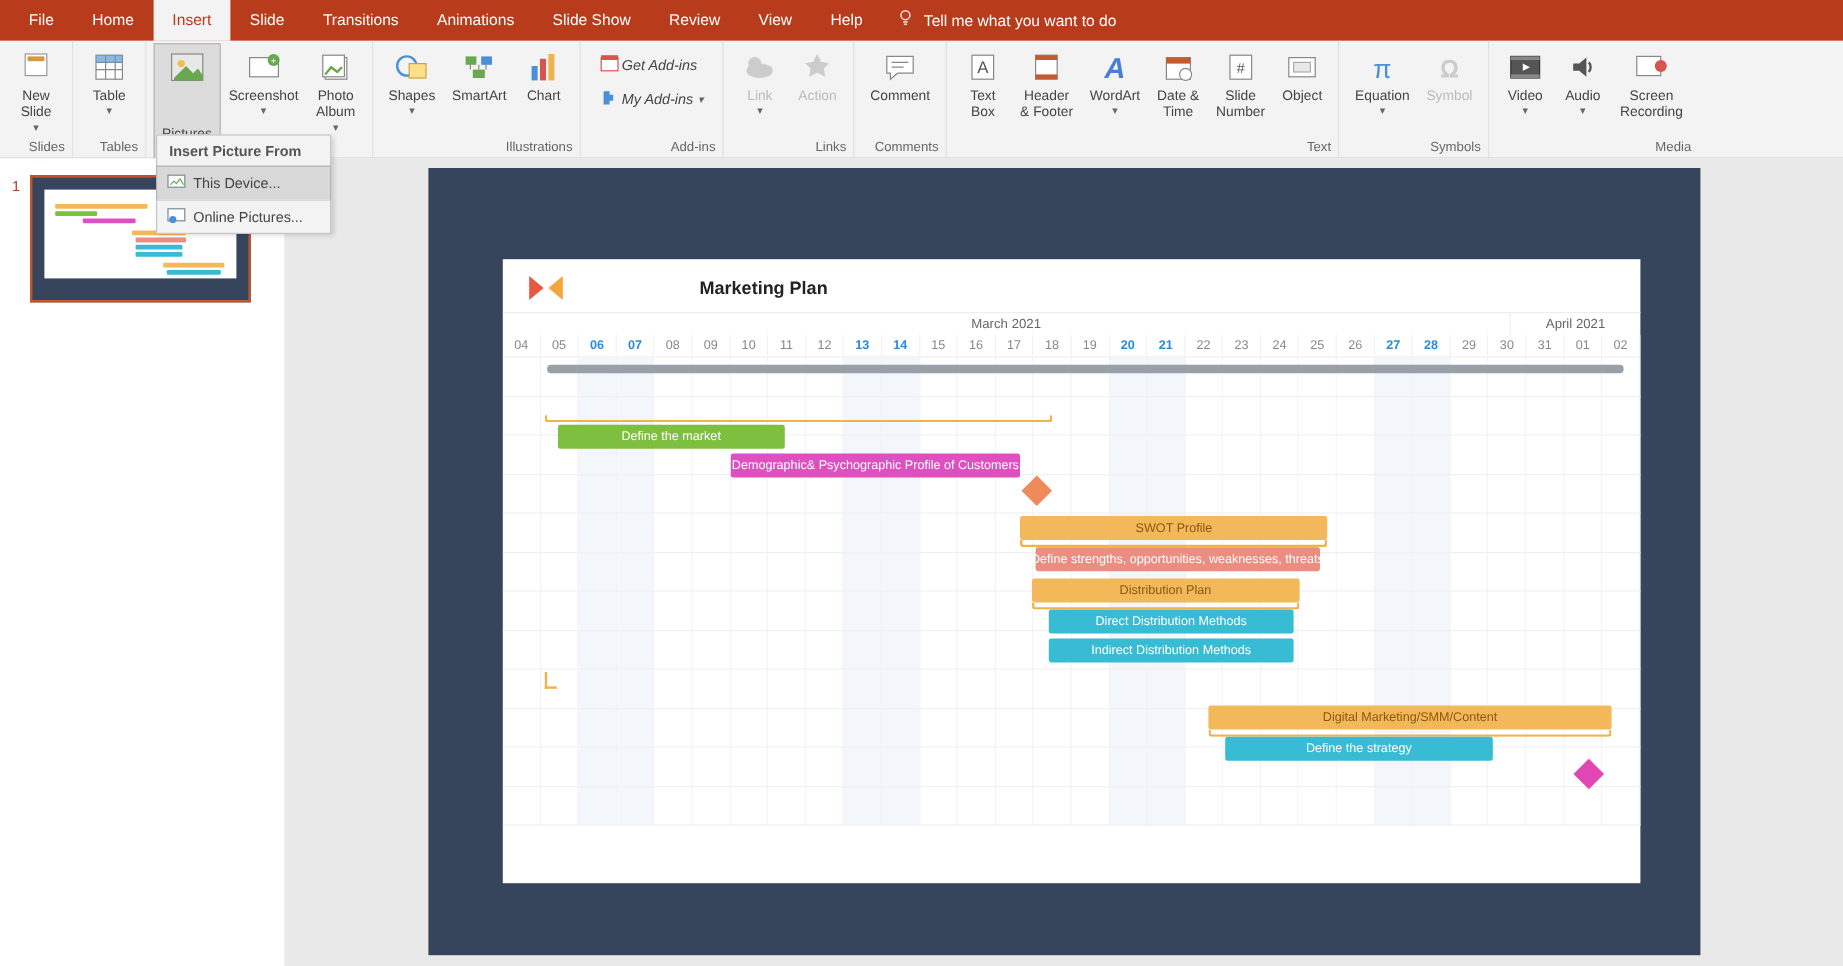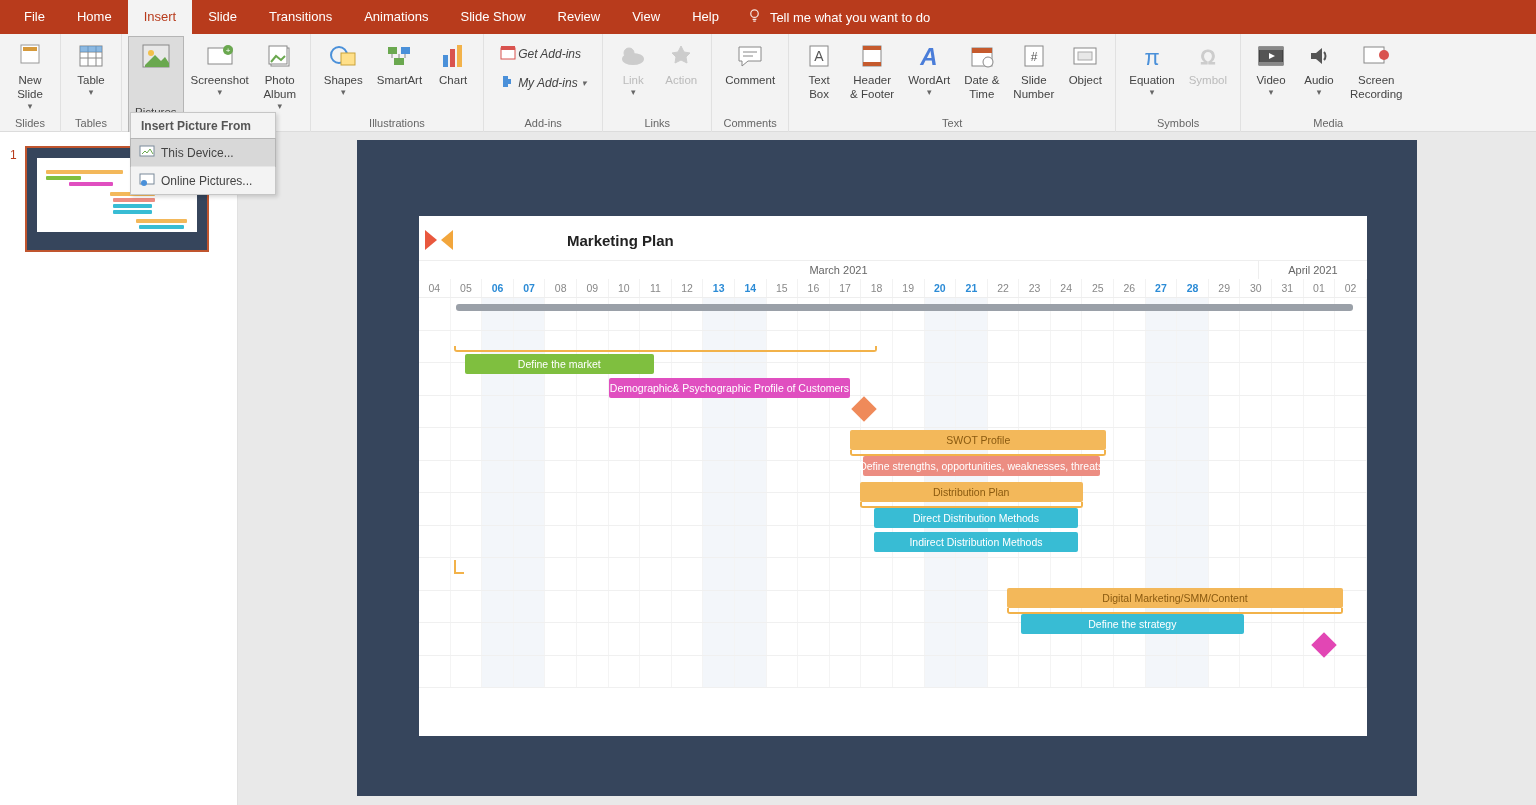--- a/index.html
+++ b/index.html
@@ -9,21 +9,21 @@
 .tabs-row { height: 34px; background: #b83b1c; display: flex; align-items: center; padding-left: 8px; color: #fff; }
 .tab { padding: 0 16px; height: 34px; line-height: 34px; font-size: 13px; cursor: pointer; }
 .tab.active { background: #f3f3f3; color: #b83b1c; }
 .tellme { display: flex; align-items: center; margin-left: 12px; text-align: center; }
 .tellme-icon { margin-right: 8px; opacity: .85; }
 
 
 .ribbon { height: 98px; background: #f3f3f3; border-bottom: 1px solid #dcdcdc; display: flex; }
 .group { display: flex; flex-direction: column; border-right: 1px solid #e1e1e1; padding: 2px 6px 0 6px; height: 98px; }
 .group-row { display: flex; flex: 1; align-items: flex-start; }
-.group-label { text-align: center; font-size: 11px; color: #666; padding-bottom: 3px; }
+.group-label { text-align: right; font-size: 11px; color: #666; padding-bottom: 3px; }
 .big-btn { display: flex; flex-direction: column; align-items: center; justify-content: flex-start; padding: 4px 6px 0 6px; font-size: 11.5px; color: #444; min-width: 48px; cursor: pointer; border: 1px solid transparent; }
 .big-btn.active { background: #dcdcdc; border-color: #b5b5b5; gap: 32px; }
 .big-btn .ico { height: 30px; display: flex; align-items: center; justify-content: center; margin-bottom: 2px; }
 .big-btn .lbl { text-align: center; line-height: 14px; }
 .drop { font-size: 9px; color: #666; }
 .disabled { color: #bbb; }
 .disabled svg * { stroke: #ccc; fill: #ccc; }
 .small-btn-col { display: flex; flex-direction: column; justify-content: center; gap: 6px; padding: 6px 6px; }
 .small-btn { display: flex; align-items: center; font-size: 12px; color: #444; cursor: pointer; padding: 2px 4px; font-style: italic; }
 .small-btn .sico { width: 18px; }
@@ -41,21 +41,21 @@
 .thumb-wrap { display: flex; }
 .thumb-num { font-size: 12px; color: #b83b1c; margin-right: 8px; margin-top: 2px; }
 .thumb { width: 184px; height: 106px; border: 2px solid #c0552e; background: #36455c; position: relative; }
 .thumb-inner { position: absolute; inset: 10px 10px 18px 10px; background: #fff; }
 
 .canvas-area { flex: 1; background: #e9e9e9; display: flex; align-items: flex-start; justify-content: center; padding-top: 8px; }
 .slide { width: 1060px; height: 656px; background: #36455c; position: relative; }
 
 
 .gantt { position: absolute; left: 62px; top: 76px; right: 50px; bottom: 60px; background: #fff; }
-.gantt-header { display: flex; align-items: center; padding: 10px 14px 6px 2px; }
+.gantt-header { display: flex; align-items: center; padding: 10px 14px 6px 18px; }
 .logo-ico { width: 36px; height: 28px; position: relative; }
 .gantt-title { font-size: 15px; font-weight: 700; color: #222; margin-left: 110px; }
 
 .timeline-months { display: flex; font-size: 11px; color: #666; border-top: 1px solid #eee; }
 .month-l { flex: 0 0 88.6%; text-align: center; padding: 3px 0; border-right: 1px solid #eee; }
 .month-r { flex: 1; text-align: center; padding: 3px 0; }
 
 .days-row { display: flex; border-bottom: 1px solid #eee; }
 .day { flex: 1; text-align: center; font-size: 10.5px; color: #888; padding: 3px 0; border-right: 1px solid #f2f2f2; }
 .day.blue { color: #2b8bd6; font-weight: 600; }

